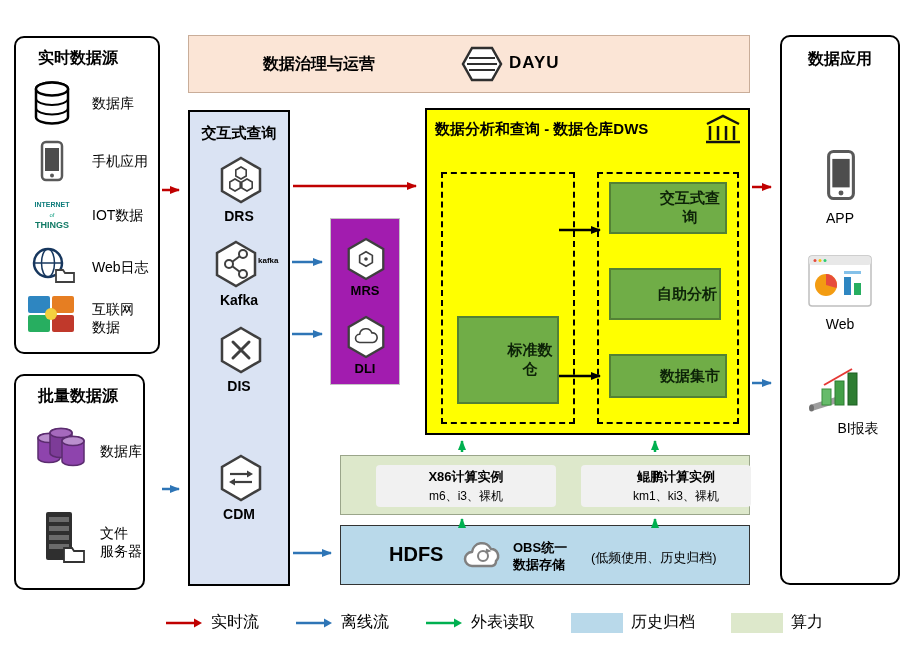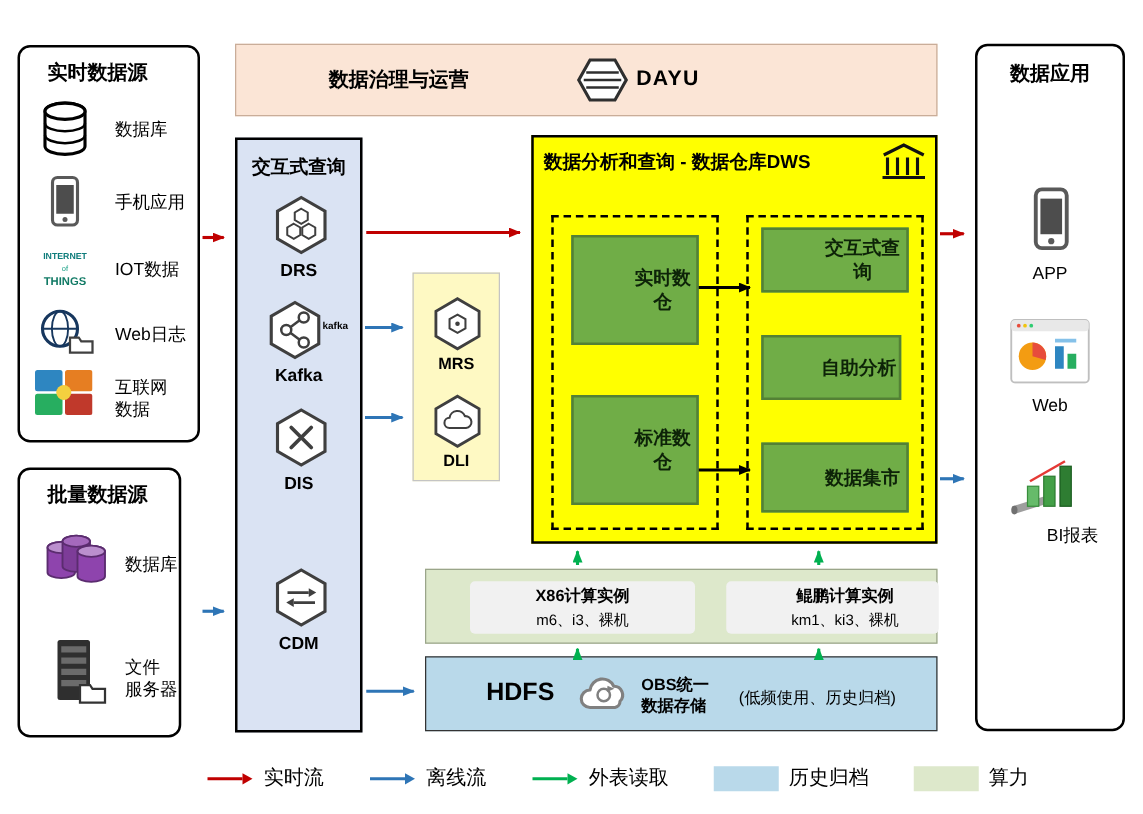--- a/index.html
+++ b/index.html
@@ -14,21 +14,21 @@
 
   
   .gov { position:absolute; background:#fbe5d6; border:1px solid #c9ad99; }
 
   
   .ingest { position:absolute; background:#dae3f3; border:2px solid #000; }
   .col-title { position:absolute; width:100%; text-align:center; font-weight:bold; font-size:15px; }
   .svc-lbl { position:absolute; width:100%; text-align:center; font-weight:bold; font-size:14px; }
 
   
-  .mid { position:absolute; background:#fef9c3; border:1px solid #c4c4c4; }
+  .mid { position:absolute; background:#a21caf; border:1px solid #c4c4c4; }
 
   
   .dwsbox { position:absolute; background:#ffff00; border:2px solid #000; }
   .dws-title { position:absolute; font-weight:bold; font-size:15px; }
   .dashed { position:absolute; border:2px dashed #000; }
   .gnode { position:absolute; background:#70ad47; border:2px solid #538135; display:flex; align-items:center; justify-content:center; font-weight:bold; font-size:15px; color:#0d2308; text-align:center;padding-left:44px; }
 
   
   .compute { position:absolute; background:#dde8cb; border:1px solid #9aa58a; }
   .cgroup { position:absolute; background:#f1f1f1; border-radius:4px; display:flex; flex-direction:column; align-items:center; justify-content:center; }
@@ -230,26 +230,25 @@
         <line x1="15" y1="12" x2="15" y2="26" stroke="#111" stroke-width="2.5"></line>
         <line x1="23" y1="12" x2="23" y2="26" stroke="#111" stroke-width="2.5"></line>
         <line x1="31" y1="12" x2="31" y2="26" stroke="#111" stroke-width="2.5"></line>
         <line x1="3" y1="28" x2="37" y2="28" stroke="#111" stroke-width="2.5"></line>
       </svg>
     </span>
 
     <div class="dashed" style="left:14px;top:62px;width:134px;height:252px;"></div>
     <div class="dashed" style="left:170px;top:62px;width:142px;height:252px;"></div>
 
-    <div class="gnode" style="left:30px;top:78px;width:102px;height:88px;">实时数仓</div>
     <div class="gnode" style="left:30px;top:206px;width:102px;height:88px;">标准数仓</div>
 
     <div class="gnode" style="left:182px;top:72px;width:118px;height:52px;">交互式查询</div>
     <div class="gnode" style="left:182px;top:158px;width:112px;height:52px;">自助分析</div>
-    <div class="gnode" style="left:182px;top:244px;width:118px;height:56px;">数据集市</div>
+    <div class="gnode" style="left:182px;top:244px;width:118px;height:44px;">数据集市</div>
   </div>
 
   <div class="compute" style="left:340px;top:455px;width:410px;height:60px;">
     <div class="cgroup" style="left:35px;top:9px;width:180px;height:42px;">
       <span class="t1">X86计算实例</span>
       <span class="t2">m6、i3、裸机</span>
     </div>
     <div class="cgroup" style="left:240px;top:9px;width:170px;height:42px;padding-left:20px;">
       <span class="t1">鲲鹏计算实例</span>
       <span class="t2">km1、ki3、裸机</span>

